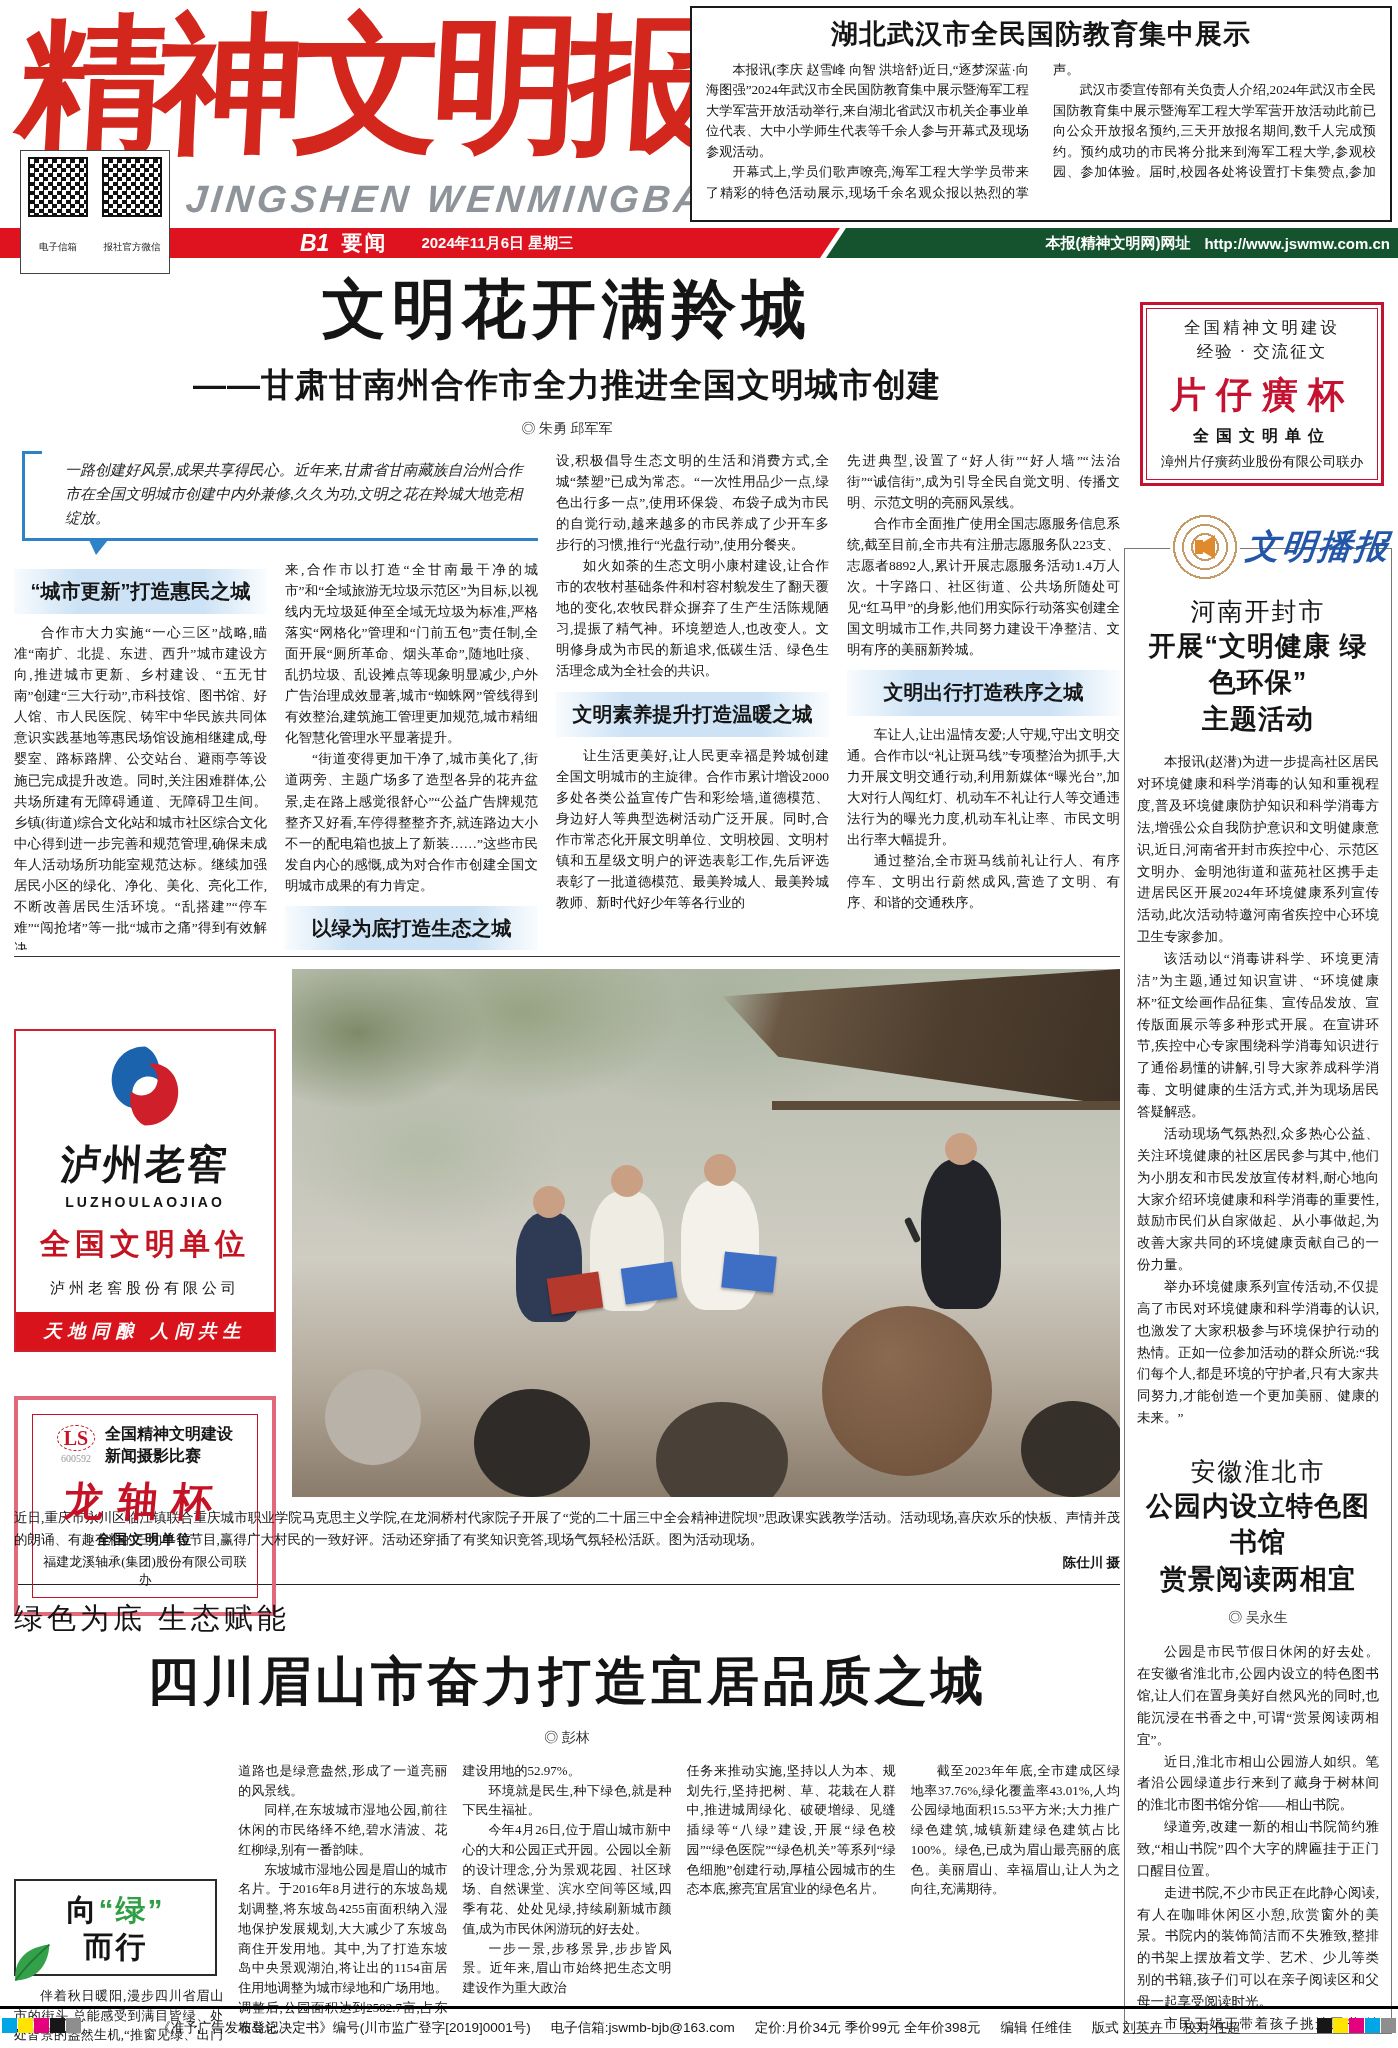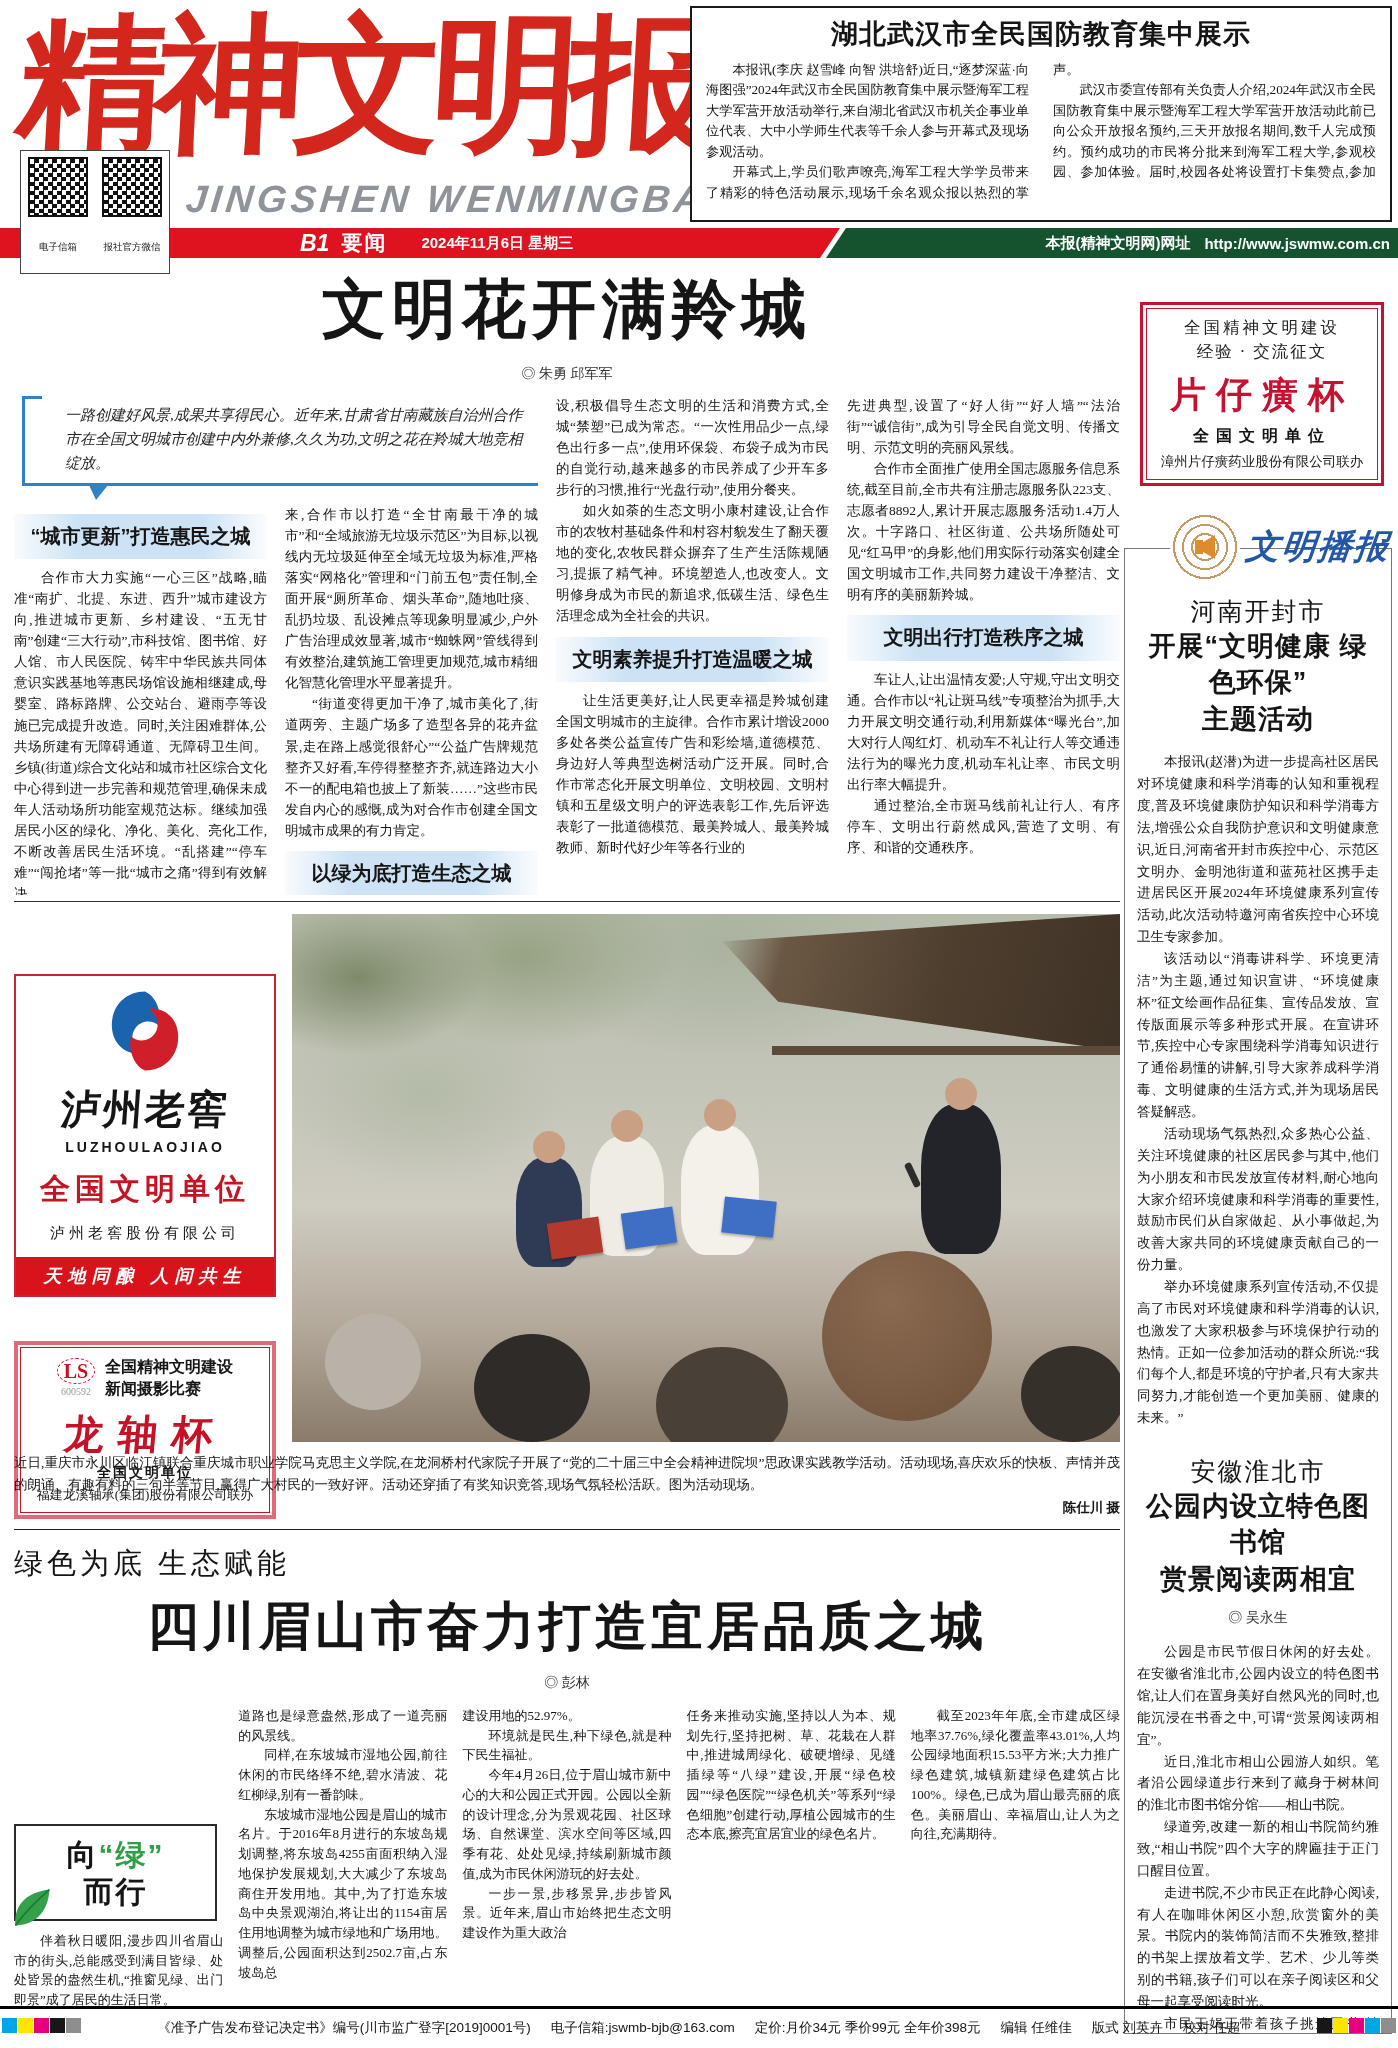--- a/index.html
+++ b/index.html
@@ -46,21 +46,21 @@
 .hrule{height:1px;background:#333;margin:6px 0 0}
 
 .photo-row{display:flex;gap:16px;margin-top:12px;height:528px}
 .ads{width:262px;padding-top:60px}
 .ad1{border:2px solid #cf2030;text-align:center;padding:12px 10px 0;position:relative}
 .lz-name{font-size:40px;font-weight:bold;letter-spacing:2px;transform:skewX(-4deg);margin-top:4px}
 .lz-py{font-family:"Liberation Sans",sans-serif;font-weight:bold;font-size:14px;letter-spacing:3px;margin-top:2px}
 .lz-honor{color:#c31422;font-size:30px;font-weight:bold;letter-spacing:5px;margin-top:14px}
 .lz-co{font-size:15px;letter-spacing:4px;margin-top:14px}
 .lz-slogan{margin:14px -10px 0;background:#d8131c;color:#fff;font-style:italic;font-weight:bold;font-size:18px;letter-spacing:6px;padding:7px 0;font-family:"Liberation Sans",sans-serif}
-.ad2{margin-top:44px;border:4px solid #e2697a;padding:2px}
+.ad2{margin-top:44px;border:4px solid #e2697a;padding:14px}
 .ad2 .inner{border:1px solid #c51226;padding:8px 6px;text-align:center}
 .lx-row{display:flex;align-items:center;justify-content:center;gap:10px;text-align:left}
 .ls-badge{display:flex;flex-direction:column;align-items:center}
 .ls-mark{color:#c51226;font-weight:bold;font-size:20px;border:1px dashed #c51226;border-radius:50%;width:38px;height:26px;display:flex;align-items:center;justify-content:center;font-family:"Liberation Serif",serif}
 .ls-code{font-size:10px;color:#999;margin-top:2px}
 .lx-contest{font-family:"Liberation Sans",sans-serif;font-weight:bold;font-size:16px;line-height:1.35}
 .lx-cup{color:#c51226;font-size:40px;font-weight:bold;letter-spacing:14px;transform:skewX(-5deg);margin:8px 0 2px}
 .lx-honor{font-size:14px;font-weight:bold;letter-spacing:2px}
 .lx-org{font-size:13px;margin-top:4px}
 .photo{flex:1;position:relative;overflow:hidden;background:
@@ -165,20 +165,21 @@
   <div class="qr"></div>
   <div class="qr-lb">电子信箱</div>
   <div class="qr-lb">报社官方微信</div>
 </div>
 
 <div class="content">
   <div class="main">
 
     <div class="lead-head">
       <div class="lead-h1">文明花开满羚城</div>
+      <div class="lead-h2">——甘肃甘南州合作市全力推进全国文明城市创建</div>
       <div class="lead-by">◎ 朱勇 邱军军</div>
     </div>
 
     <div class="lead-cols">
       <div class="duo">
         <div class="bubble">一路创建好风景,成果共享得民心。近年来,甘肃省甘南藏族自治州合作市在全国文明城市创建中内外兼修,久久为功,文明之花在羚城大地竞相绽放。</div>
         <div class="duo-cols">
           <div class="col">
               <h3 class="col-head">“城市更新”打造惠民之城</h3>
               <p class="ind">合作市大力实施“一心三区”战略,瞄准“南扩、北提、东进、西升”城市建设方向,推进城市更新、乡村建设、“五无甘南”创建“三大行动”,市科技馆、图书馆、好人馆、市人民医院、铸牢中华民族共同体意识实践基地等惠民场馆设施相继建成,母婴室、路标路牌、公交站台、避雨亭等设施已完成提升改造。同时,关注困难群体,公共场所建有无障碍通道、无障碍卫生间。乡镇(街道)综合文化站和城市社区综合文化中心得到进一步完善和规范管理,确保未成年人活动场所功能室规范达标。继续加强居民小区的绿化、净化、美化、亮化工作,不断改善居民生活环境。“乱搭建”“停车难”“闯抢堵”等一批“城市之痛”得到有效解决。</p>

